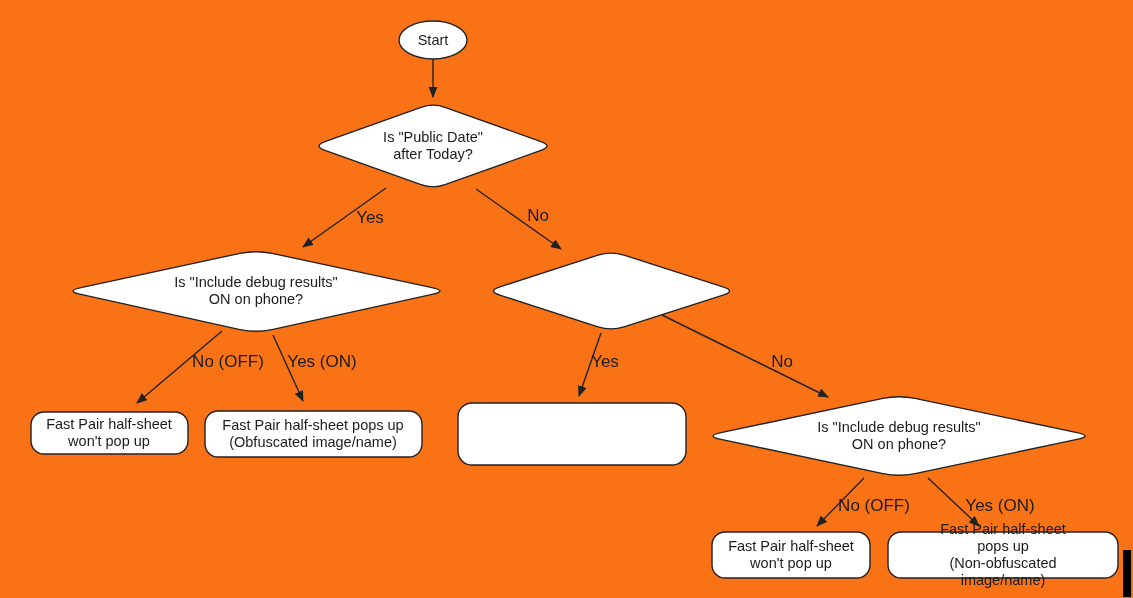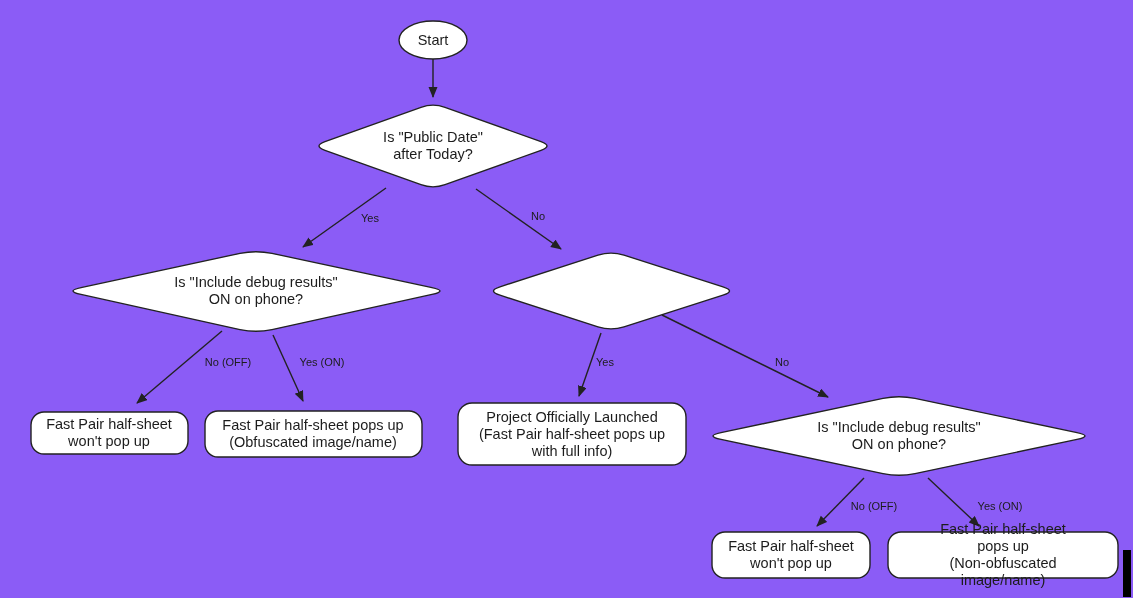--- a/index.html
+++ b/index.html
@@ -1,37 +1,37 @@
 <!DOCTYPE html>
 <html><head>
 <meta charset="utf-8">
 <style>
   html,body{margin:0;padding:0;background:#ffffff;}
   .stage{
     position:relative;
     width:1133px;height:598px;
-    background:#8b5cf6;
+    background:#f97316;
     font-family:"Liberation Sans", sans-serif;
     overflow:hidden;
   }
   .stage svg{position:absolute;left:0;top:0;}
   .lbl{
     position:absolute;
     transform:translate(-50%,-50%);
     text-align:center;
     white-space:pre-line;
     font-size:14.5px;
     line-height:17px;
     color:#1c1c1c;
   }
   .edge-lbl{
     position:absolute;
     transform:translate(-50%,-50%);
     white-space:nowrap;
-    font-size:11px;
+    font-size:17px;
     color:#1c1c1c;
   }
   .cursor-bar{
     position:absolute;
     left:1123px;top:550px;width:8px;height:47px;
     background:#000;
   }
 </style>
 </head>
 <body>
@@ -81,23 +81,20 @@
 after Today?</div>
   <div class="lbl" style="left:256px;top:291px;">Is "Include debug results"
 ON on phone?</div>
   <div class="lbl" style="left:899px;top:436px;">Is "Include debug results"
 ON on phone?</div>
 
   <div class="lbl" style="left:109px;top:433px;">Fast Pair half-sheet
 won't pop up</div>
   <div class="lbl" style="left:313px;top:434px;">Fast Pair half-sheet pops up
 (Obfuscated image/name)</div>
-  <div class="lbl" style="left:572px;top:434px;">Project Officially Launched
-(Fast Pair half-sheet pops up
-with full info)</div>
   <div class="lbl" style="left:791px;top:555px;">Fast Pair half-sheet
 won't pop up</div>
   <div class="lbl" style="left:1003px;top:555px;">Fast Pair half-sheet pops up
 (Non-obfuscated image/name)</div>
 
   <div class="edge-lbl" style="left:370px;top:218px;">Yes</div>
   <div class="edge-lbl" style="left:538px;top:216px;">No</div>
   <div class="edge-lbl" style="left:228px;top:362px;">No (OFF)</div>
   <div class="edge-lbl" style="left:322px;top:362px;">Yes (ON)</div>
   <div class="edge-lbl" style="left:605px;top:362px;">Yes</div>

